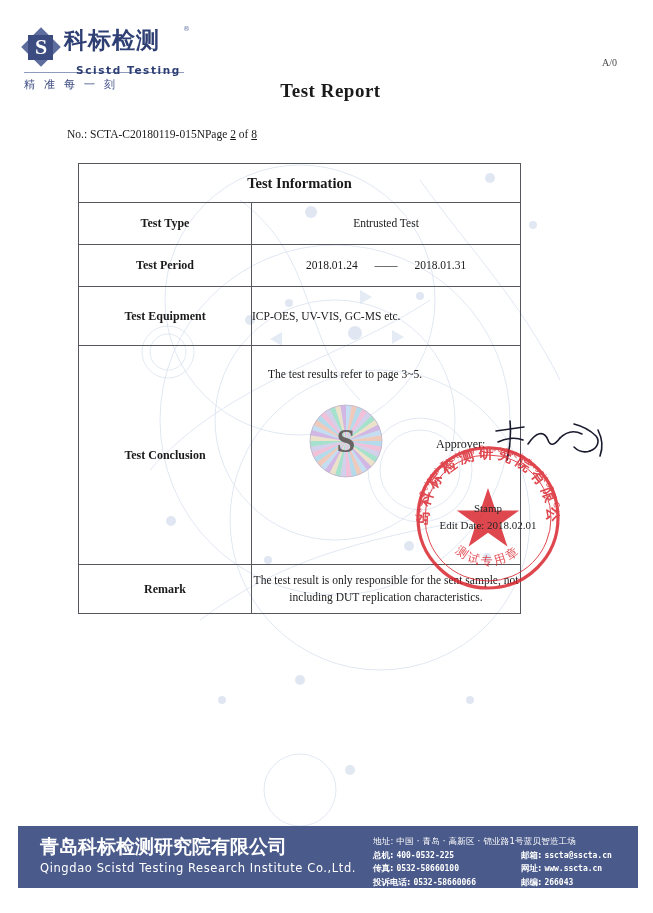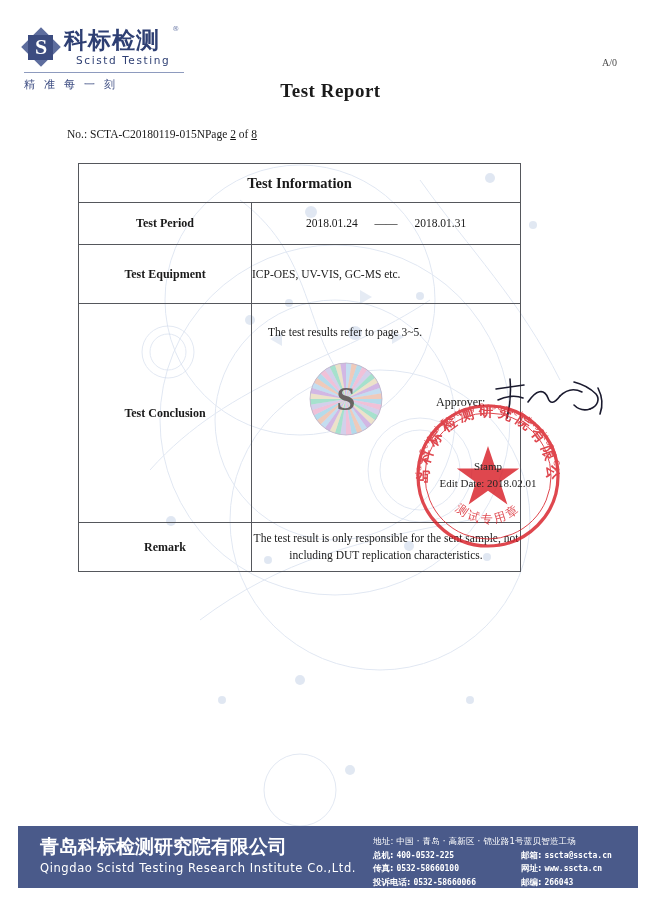--- a/index.html
+++ b/index.html
@@ -92,24 +92,24 @@
     position: absolute;
     right: -9px;
     top: -3px;
     font-size: 7px;
     color: #6c7ba8;
     font-family: "DejaVu Sans", sans-serif;
   }
   #logo-en {
     font-family: "DejaVu Sans", sans-serif;
     font-size: 10.5px;
-    font-weight: normal;
+    font-weight: bold;
     color: #2e3f73;
     letter-spacing: 1.6px;
-    margin-top: 1px;
+    margin-top: 11px;
     margin-left: 12px;
     white-space: nowrap;
   }
   #logo-rule {
     margin-top: 4px;
     width: 160px;
     height: 1px;
     background: #8e9bbe;
   }
   #logo-slogan {
@@ -401,20 +401,24 @@
     </span>
   </div>
 </div>
 
 <table id="info-table">
   <tbody>
     <tr>
       <td class="tbl-title" colspan="2">Test Information</td>
     </tr>
 
+    <tr>
+      <td class="lbl r-type">Test Type</td>
+      <td class="val center r-type">Entrusted Test</td>
+    </tr>
 
     <tr>
       <td class="lbl r-period">Test Period</td>
       <td class="val center r-period">
         <span>2018.01.24</span>
         <span class="period-dash">——</span>
         <span>2018.01.31</span>
       </td>
     </tr>
 

